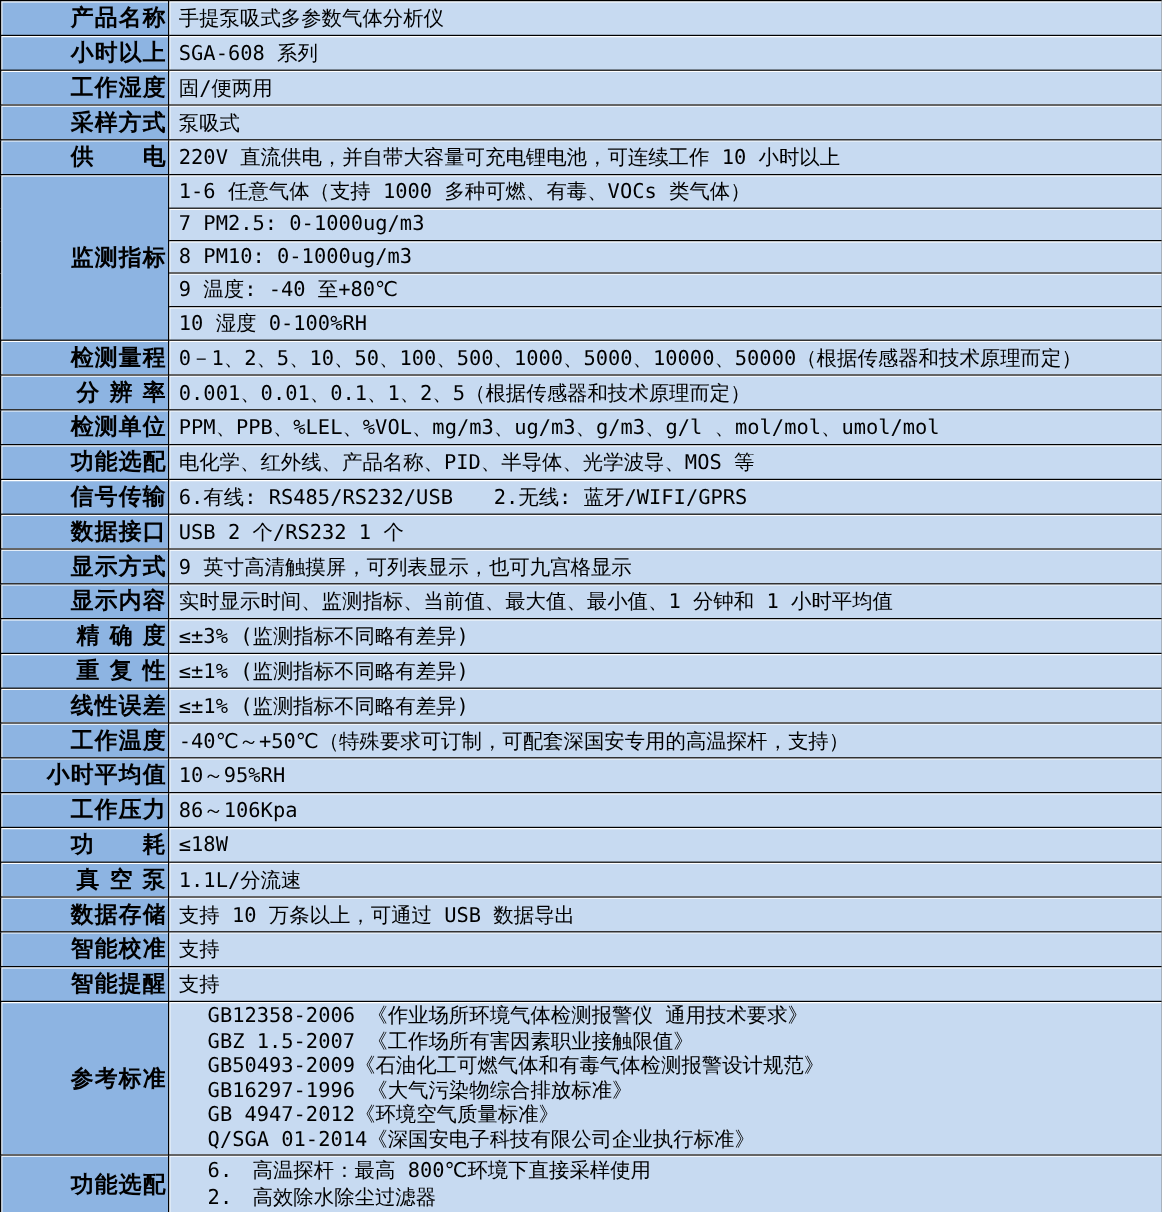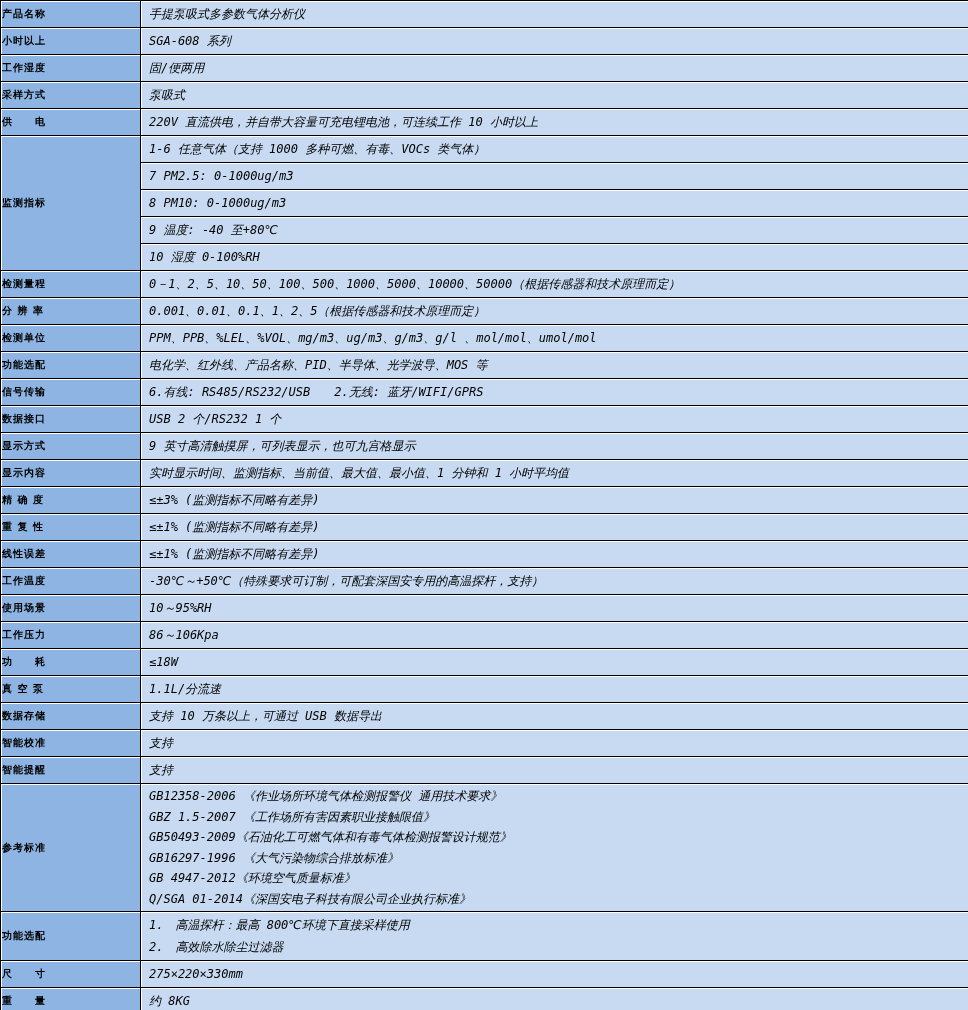--- a/index.html
+++ b/index.html
@@ -20,34 +20,33 @@
   table.spec td {
     border: 1px solid var(--border, #000000);
     box-shadow: inset 1px 1px 0 #ffffff;
     vertical-align: middle;
     overflow: hidden;
     white-space: nowrap;
   }
   td.lbl {
     background: var(--label-bg, #8DB4E2);
     font-weight: bold;
-    text-align: left;
-    font-size: 10px;
+    text-align: right;
+    font-size: 19px;
     letter-spacing: 1px;
   }
   td.val {
     background: var(--value-bg, #C7DAF1);
-    font-size: 12px;
+    font-size: 17px;
     padding: 2px 4px 2px 8px;
     font-family: "DejaVu Sans Mono", "DejaVu Sans", sans-serif;
-    font-style: italic;
   }
   tr.std { height: 27px; }
   td.multiline { padding: 2px 4px 2px 8px; }
-  td.multiline .line { line-height: 20.5px; }
+  td.multiline .line { line-height: 20.5px; margin-left: 24px; }
   td.opt .line { line-height: 22px; }
 </style>
 </head>
 <body>
 
 <table class="spec">
   <colgroup>
     <col style="width:140px">
     <col style="width:828px">
   </colgroup>
@@ -127,24 +126,24 @@
       <tr class="std">
         <td class="lbl">重 复 性</td>
         <td class="val">≤±1% (监测指标不同略有差异)</td>
       </tr>
       <tr class="std">
         <td class="lbl">线性误差</td>
         <td class="val">≤±1% (监测指标不同略有差异)</td>
       </tr>
       <tr class="std">
         <td class="lbl">工作温度</td>
-        <td class="val">-30℃～+50℃（特殊要求可订制，可配套深国安专用的高温探杆，支持）</td>
+        <td class="val">-40℃～+50℃（特殊要求可订制，可配套深国安专用的高温探杆，支持）</td>
       </tr>
       <tr class="std">
-        <td class="lbl">使用场景</td>
+        <td class="lbl">小时平均值</td>
         <td class="val">10～95%RH</td>
       </tr>
       <tr class="std">
         <td class="lbl">工作压力</td>
         <td class="val">86～106Kpa</td>
       </tr>
       <tr class="std">
         <td class="lbl">功　　耗</td>
         <td class="val">≤18W</td>
       </tr>
@@ -171,21 +170,21 @@
           <div class="line">GBZ 1.5-2007 《工作场所有害因素职业接触限值》</div>
           <div class="line">GB50493-2009《石油化工可燃气体和有毒气体检测报警设计规范》</div>
           <div class="line">GB16297-1996 《大气污染物综合排放标准》</div>
           <div class="line">GB 4947-2012《环境空气质量标准》</div>
           <div class="line">Q/SGA 01-2014《深国安电子科技有限公司企业执行标准》</div>
         </td>
       </tr>
       <tr>
         <td class="lbl">功能选配</td>
         <td class="val multiline opt">
-          <div class="line">1.　高温探杆：最高 800℃环境下直接采样使用</div>
+          <div class="line">6.　高温探杆：最高 800℃环境下直接采样使用</div>
           <div class="line">2.　高效除水除尘过滤器</div>
         </td>
       </tr>
       <tr class="std">
         <td class="lbl">尺　　寸</td>
         <td class="val">275×220×330mm</td>
       </tr>
       <tr class="std">
         <td class="lbl">重　　量</td>
         <td class="val">约 8KG</td>

